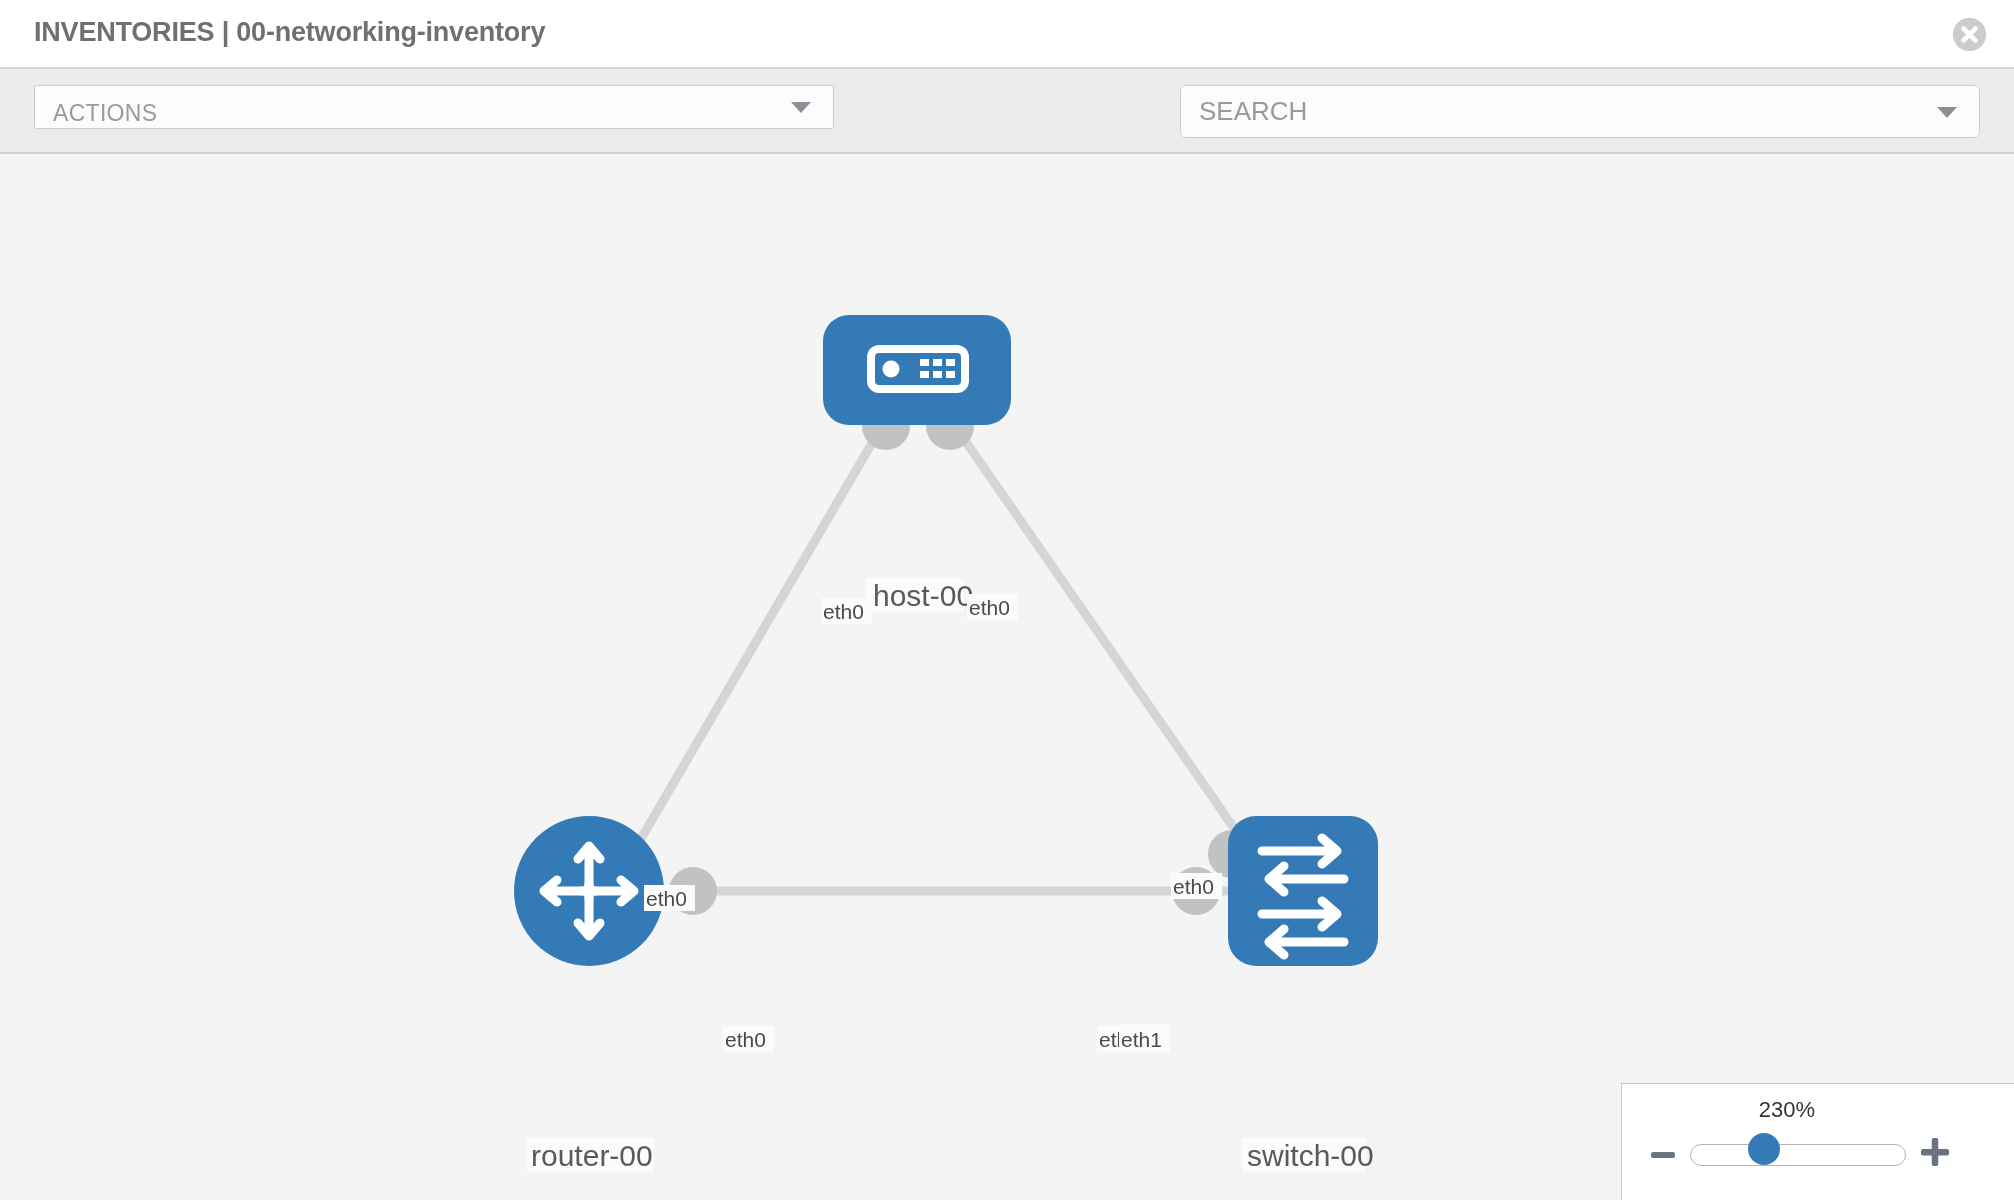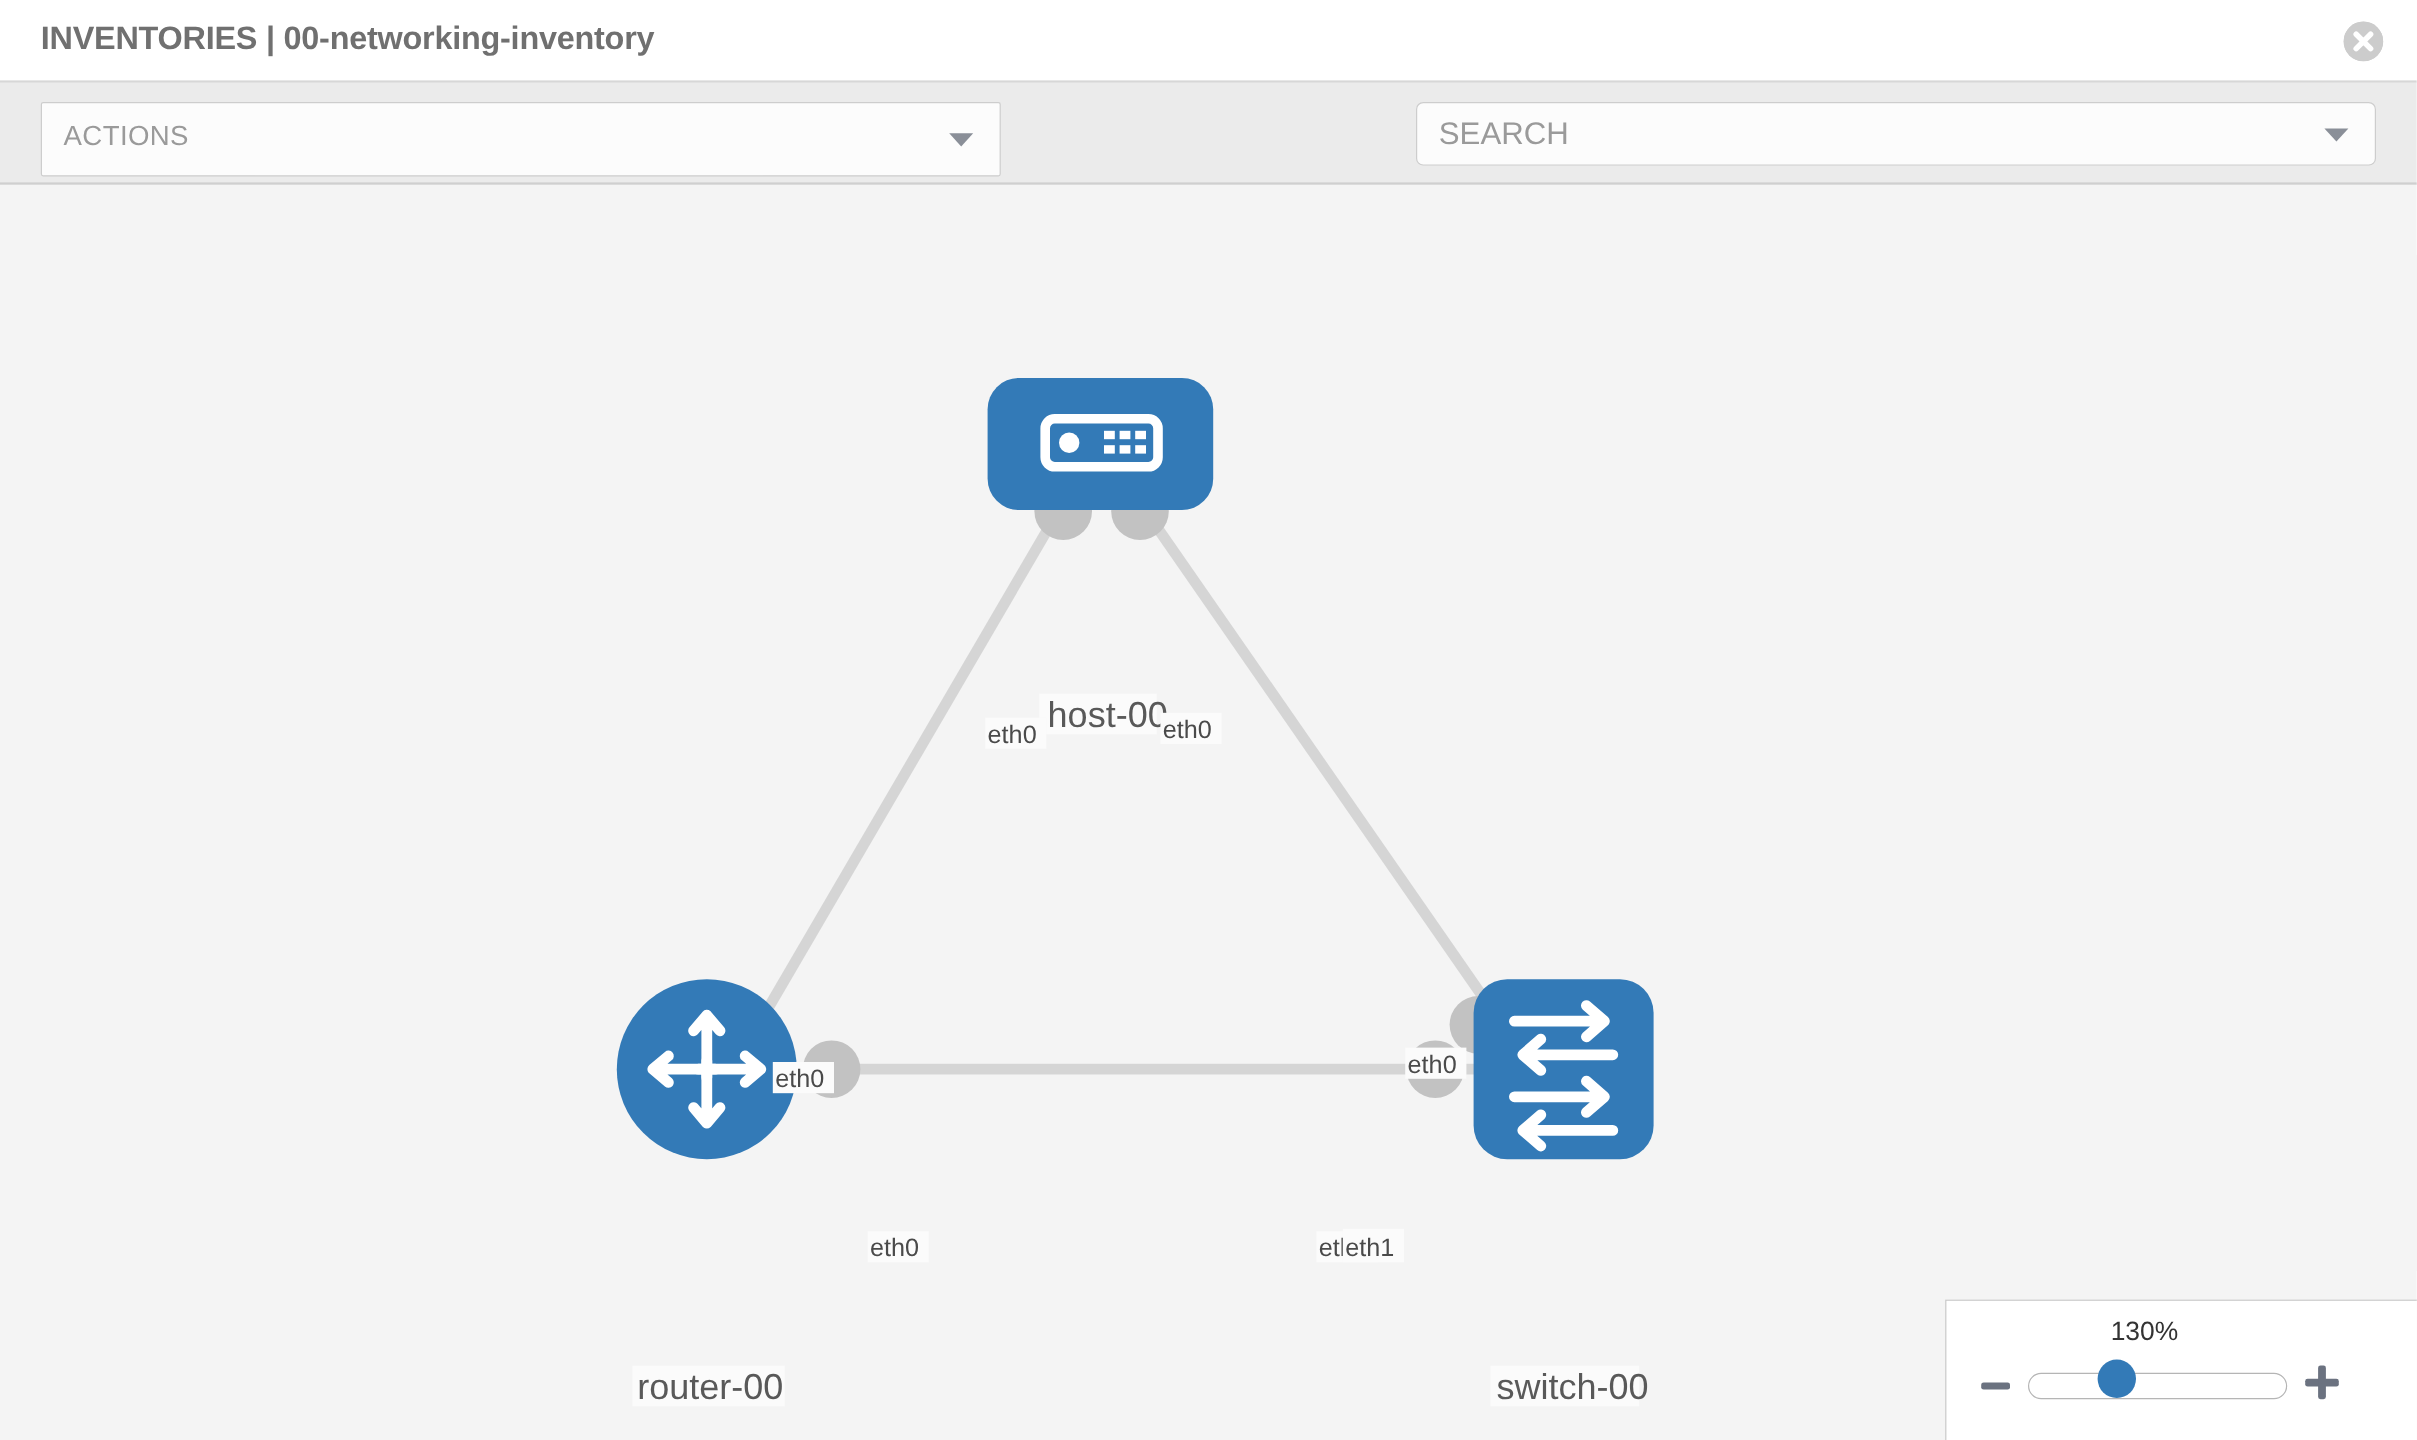--- a/index.html
+++ b/index.html
@@ -62,21 +62,21 @@
     background: #ebebeb;
     border-bottom: 2px solid #cfcfcf;
     box-sizing: border-box;
   }
 
   #actions-select {
     position: absolute;
     left: 34px;
     top: 16px;
     width: 800px;
-    height: 62px;
+    height: 44px;
     background: #fcfcfc;
     border: 1px solid #cdcdcd;
     border-radius: 2px;
     box-sizing: border-box;
     cursor: pointer;
     text-align: center;
   }
   #actions-label {
     position: absolute;
     left: 18px;
@@ -366,21 +366,21 @@
       </g>
       <g>
         <rect class="label-bg" x="1119" y="870" width="51" height="28"></rect>
         <text class="iface-label" x="1121" y="893">eth1</text>
       </g>
 
     </svg>
   </div>
 
   <div id="zoom-panel">
-    <div id="zoom-level">130%</div>
+    <div id="zoom-level">230%</div>
 
     <div id="zoom-minus">
       <svg width="26" height="26" viewBox="0 0 26 26">
         <rect x="1" y="10" width="24" height="6" rx="2" fill="#6b7280"></rect>
       </svg>
     </div>
 
     <div id="zoom-slider"></div>
     <div id="zoom-thumb"></div>
 

